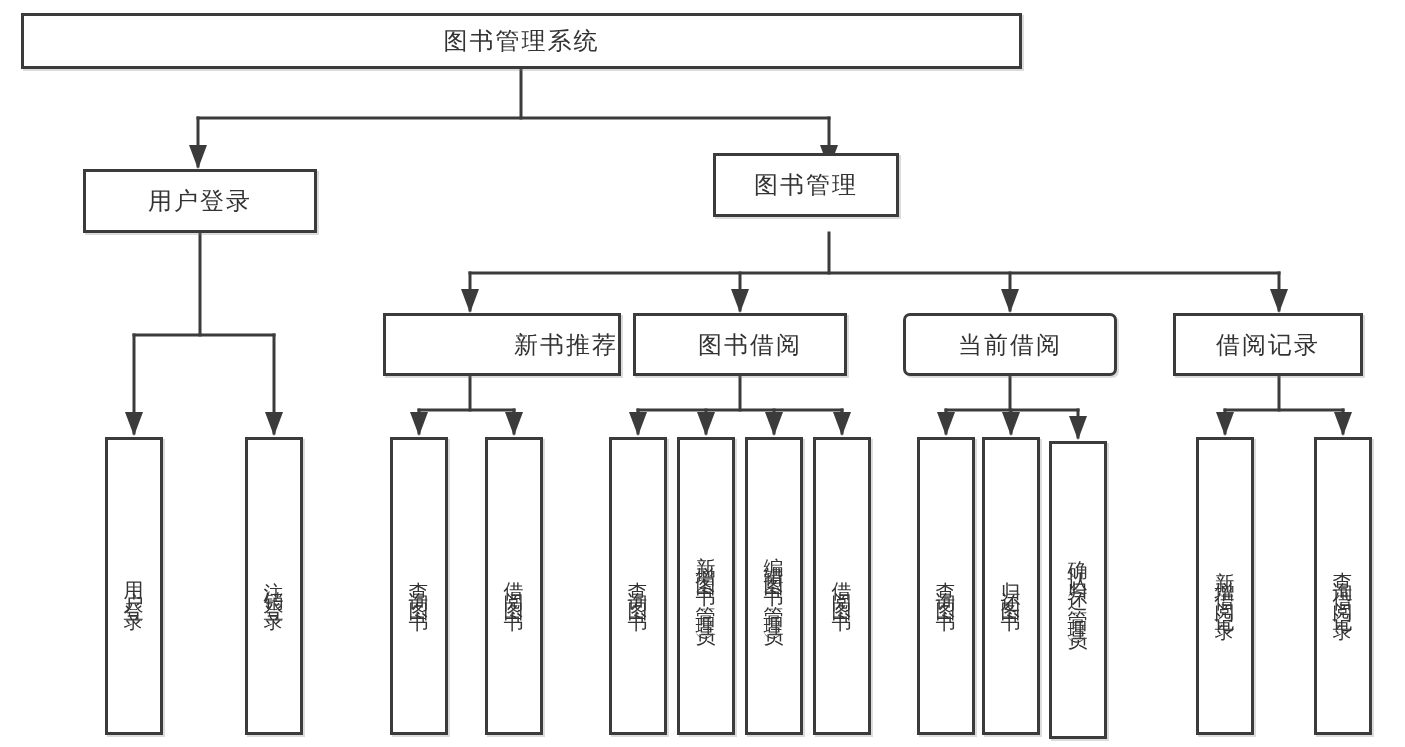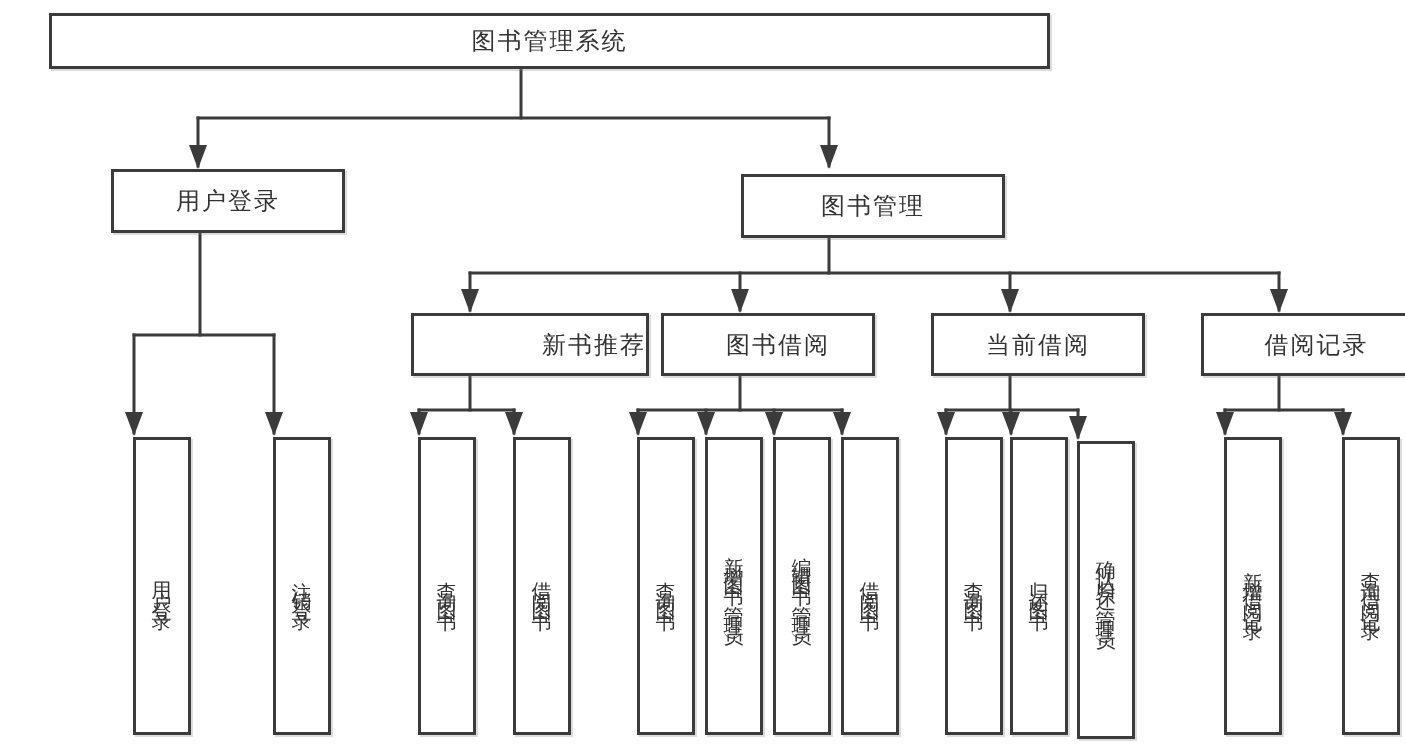--- a/index.html
+++ b/index.html
@@ -24,21 +24,20 @@
     border: 3px solid #3b3b3b;
     background: #ffffff;
     display: flex;
     align-items: center;
     justify-content: center;
     font-size: 24px;
     letter-spacing: 2px;
     color: #333333;
     z-index: 2;
     box-shadow: 2px 2px 0 rgba(130,130,130,0.28);
-    margin-left: 28px;
   }
   .leaf {
     width: 58px;
     height: 298px;
     font-size: 20px;
   }
   .leaf .vtext {
     writing-mode: vertical-rl;
     text-orientation: mixed;
     letter-spacing: 10px;
@@ -111,34 +110,34 @@
     </g>
   </svg>
 
   <div class="node" style="left:21px; top:13px; width:1001px; height:56px;">
     <span>图书管理系统</span>
   </div>
 
   <div class="node" style="left:83px; top:169px; width:234px; height:64px;">
     <span>用户登录</span>
   </div>
-  <div class="node" style="left:713px; top:174px; width:264px; height:64px;">
+  <div class="node" style="left:713px; top:153px; width:186px; height:64px;">
     <span>图书管理</span>
   </div>
 
   <div class="node" style="left:383px; top:313px; width:238px; height:63px;justify-content:flex-end;">
     <span>新书推荐</span>
   </div>
   <div class="node" style="left:633px; top:313px; width:214px; height:63px;padding-left:20px;">
     <span>图书借阅</span>
   </div>
-  <div class="node" style="left:903px; top:313px; width:214px; height:63px;">
+  <div class="node" style="left:903px; top:313px; width:214px; height:63px;border-radius:7px;">
     <span>当前借阅</span>
   </div>
-  <div class="node" style="left:1173px; top:313px; width:231px; height:63px;">
+  <div class="node" style="left:1173px; top:313px; width:190px; height:63px;">
     <span>借阅记录</span>
   </div>
 
   <div class="node leaf" style="left:105px; top:437px;">
     <span class="vtext">用户登录</span>
   </div>
   <div class="node leaf" style="left:245px; top:437px;">
     <span class="vtext">注销登录</span>
   </div>
 

